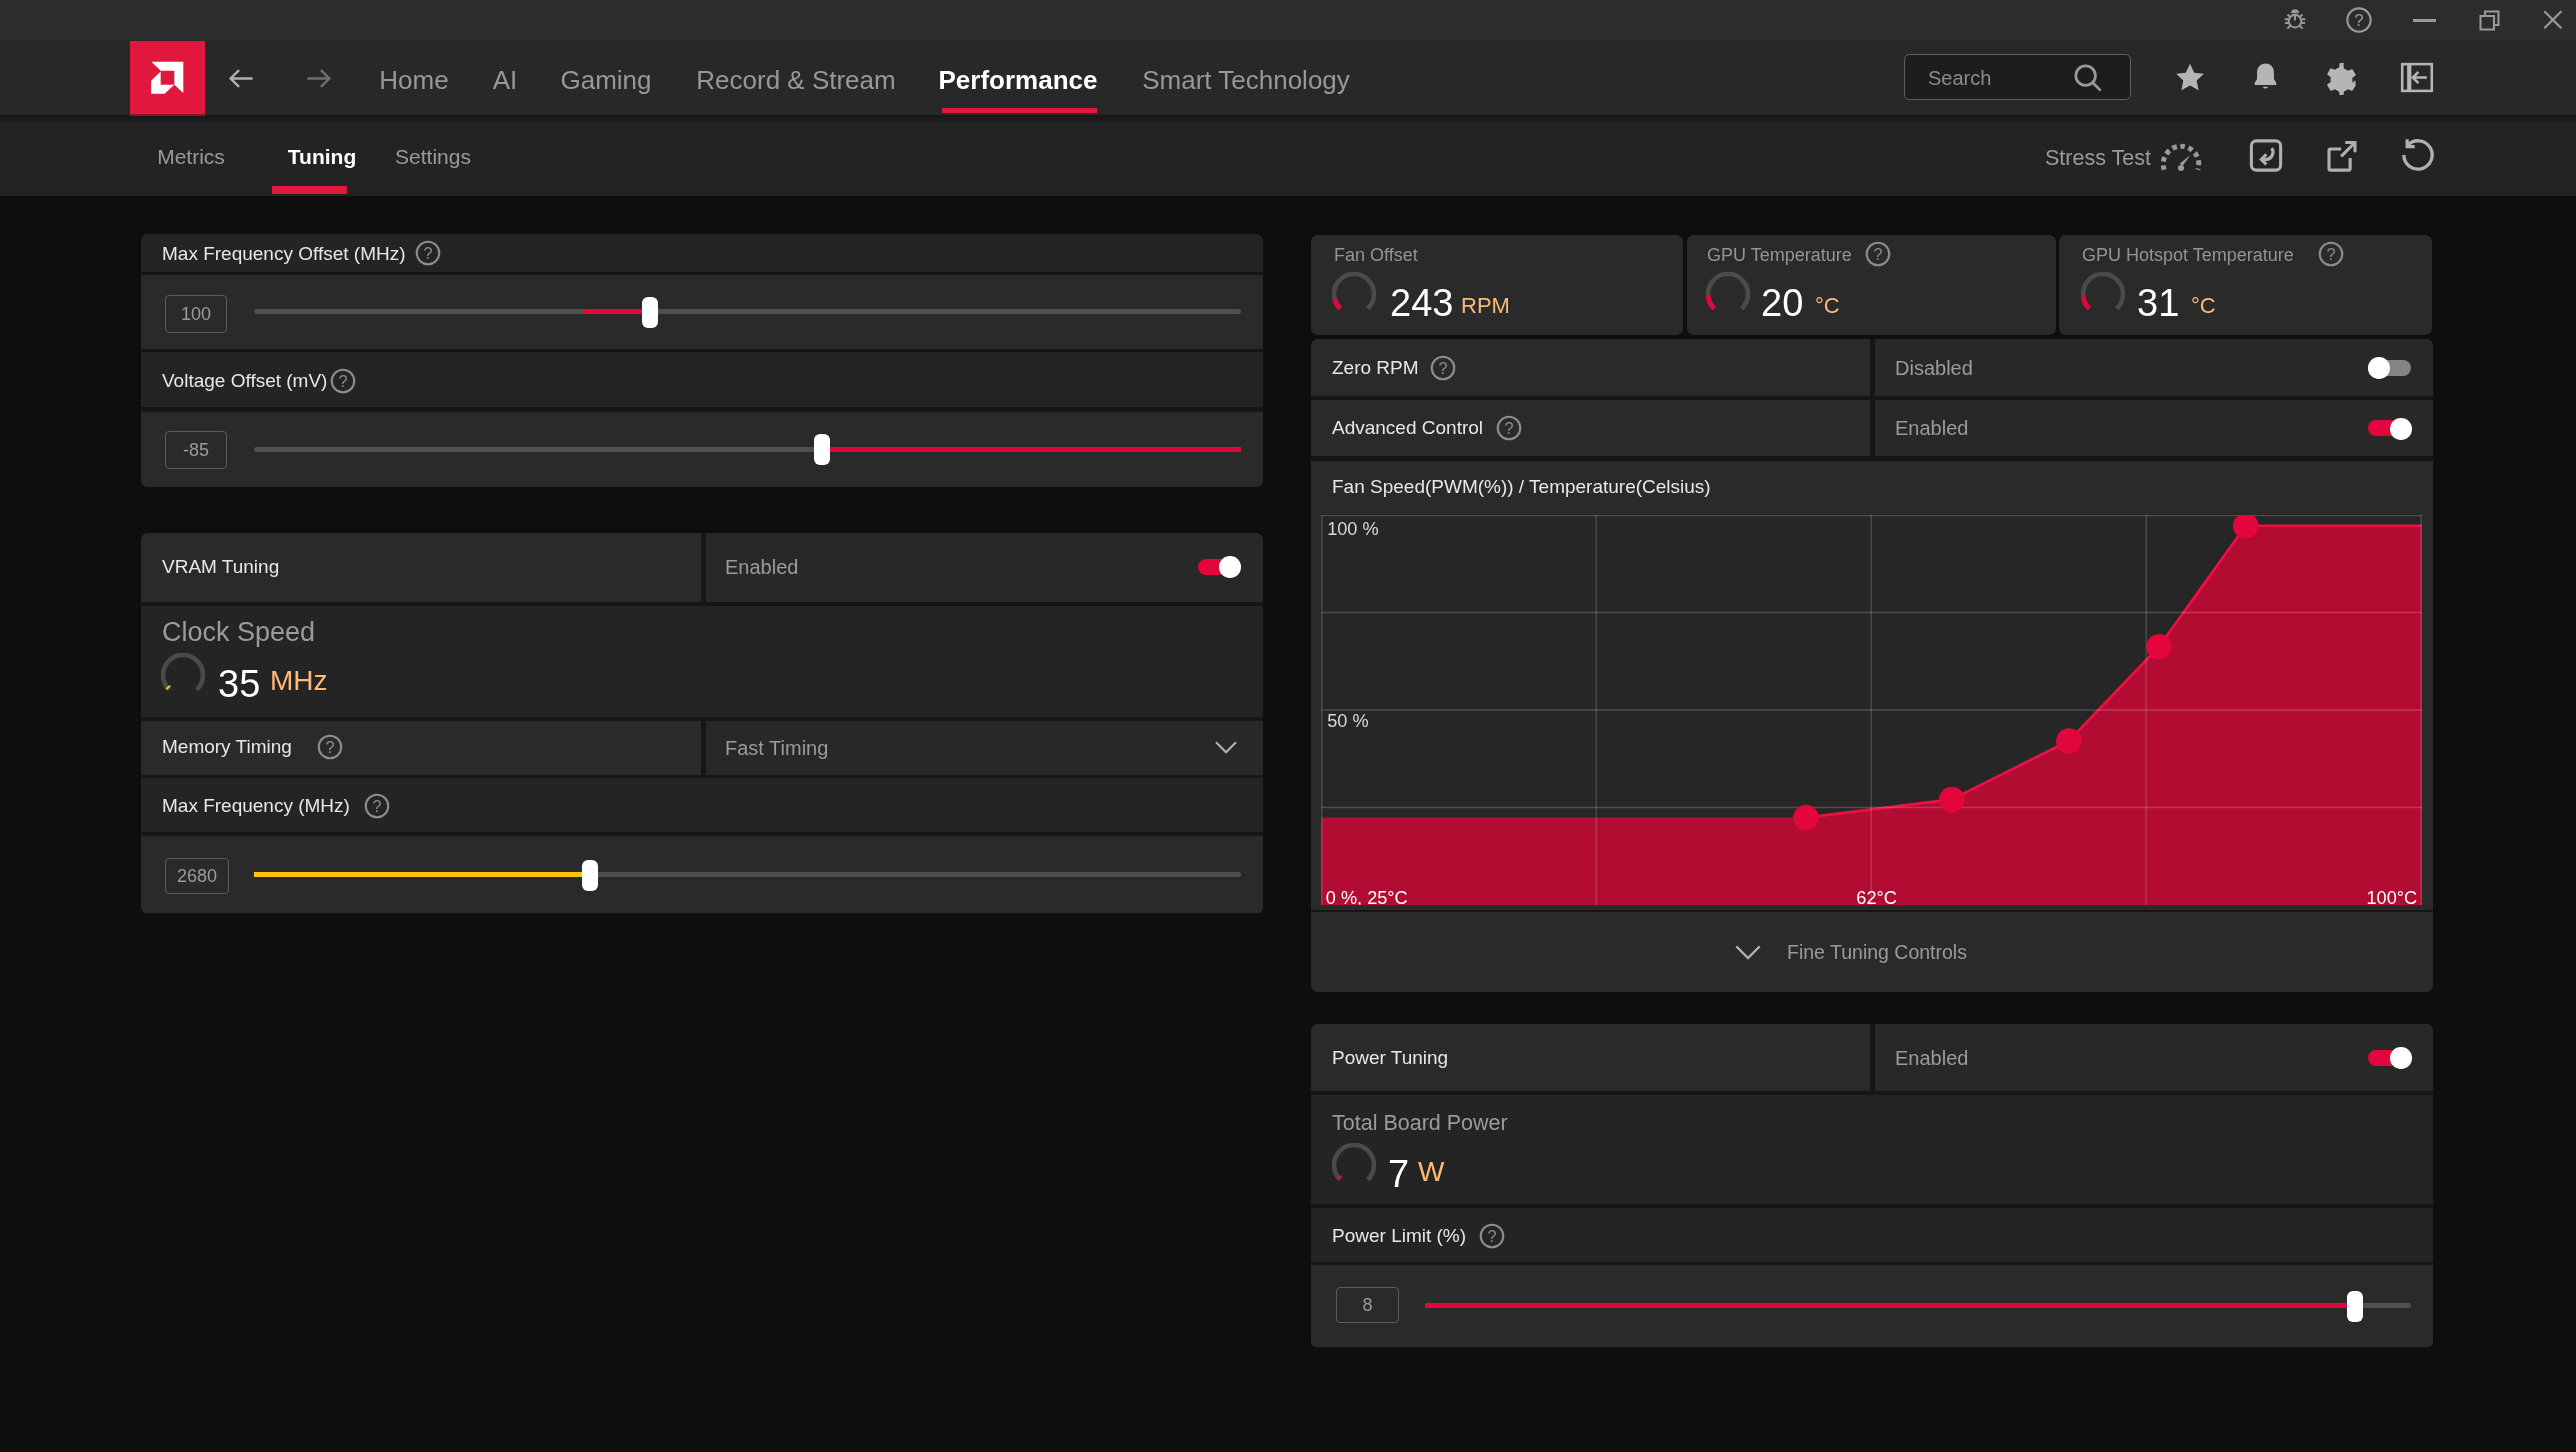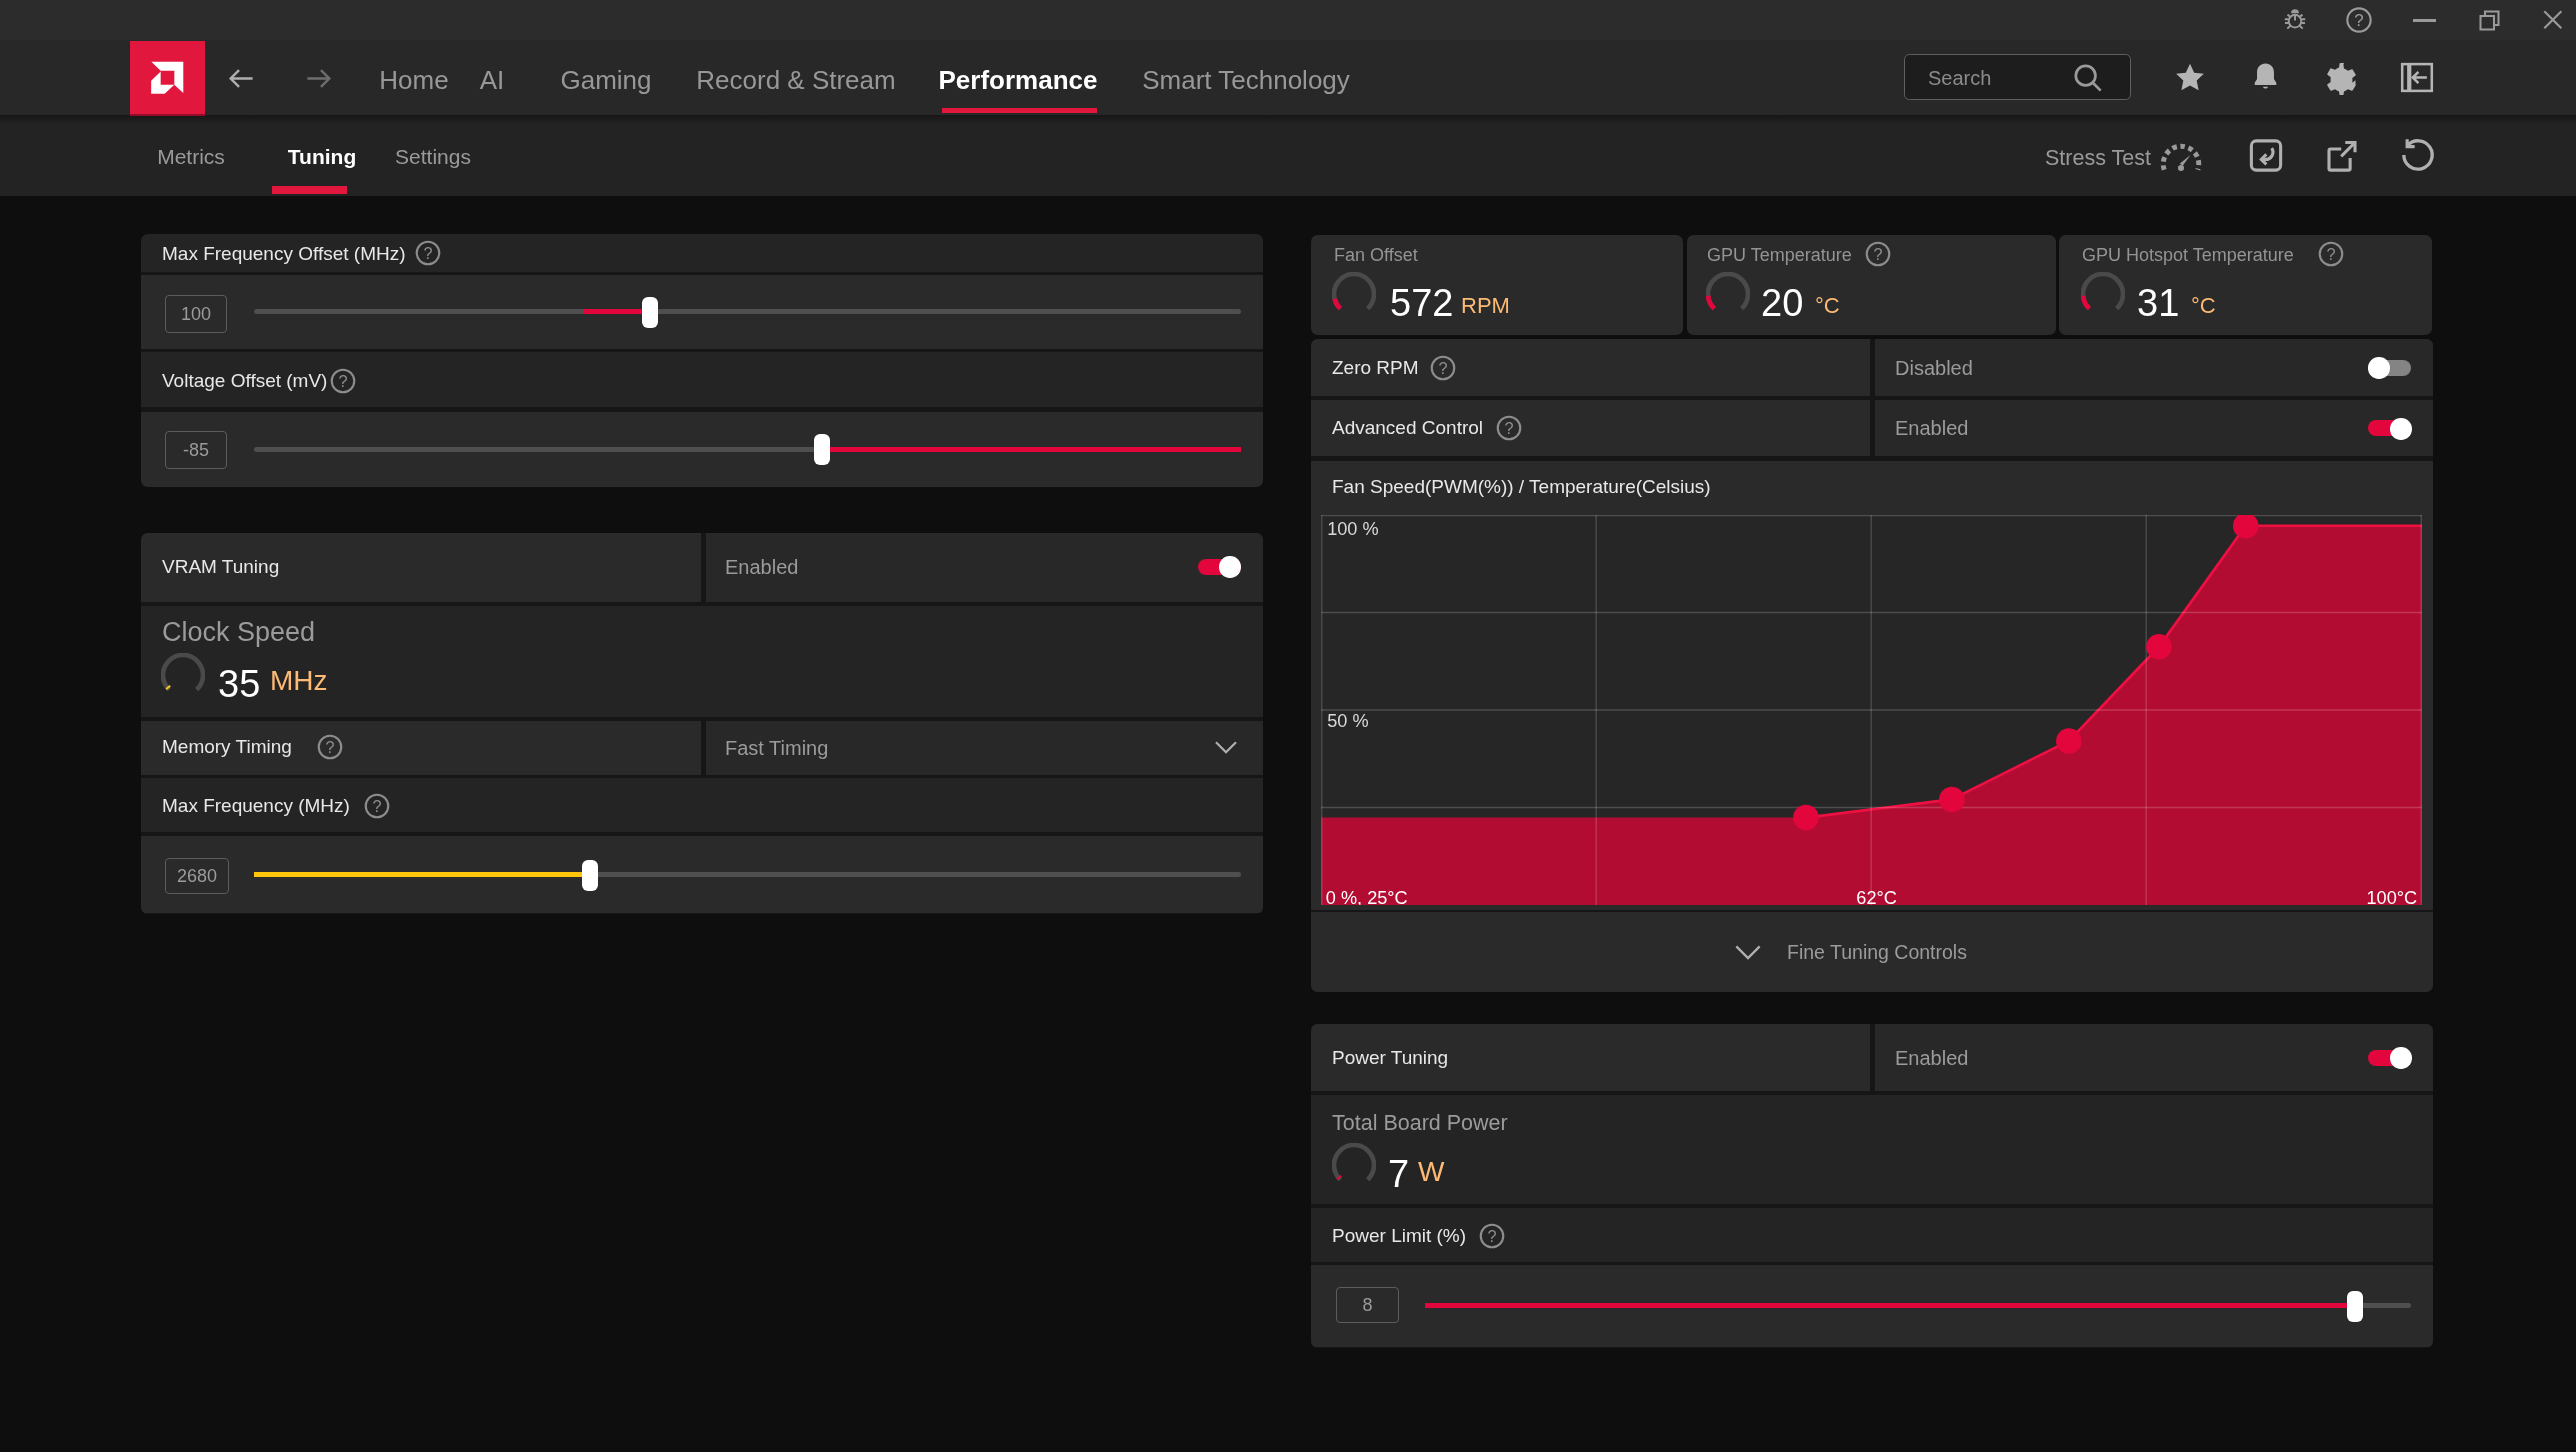--- a/index.html
+++ b/index.html
@@ -66,21 +66,21 @@
  </g>
 </svg>
 </div>
 <svg class="abs" style="left:225px;top:63px" width="32" height="31" viewBox="0 0 24 24" fill="none" stroke="#aeaeae" stroke-width="1.9">
  <path d="M21 12H4M10.5 5.5 4 12l6.5 6.5"></path>
 </svg>
 <svg class="abs" style="left:303px;top:63px" width="32" height="31" viewBox="0 0 24 24" fill="none" stroke="#6e6e6e" stroke-width="1.9">
  <path d="M3 12h17M13.5 5.5 20 12l-6.5 6.5"></path>
 </svg>
 <span class="navitem" style="left:414px">Home</span>
-<span class="navitem" style="left:492px">AI</span>
+<span class="navitem" style="left:505px">AI</span>
 <span class="navitem" style="left:606px">Gaming</span>
 <span class="navitem" style="left:796px">Record &amp; Stream</span>
 <span class="navitem" style="left:1018px;color:#fff;font-weight:bold">Performance</span>
 <span class="navitem" style="left:1246px">Smart Technology</span>
 <div class="abs" style="left:942px;top:108px;width:155px;height:5.4px;background:#e2173d"></div>
 <div class="abs" style="left:1904px;top:54px;width:227px;height:46px;border:1.3px solid #606060;border-radius:5.4px;background:#1d1d1d;box-sizing:border-box"></div>
 <span class="abs" style="left:1928px;top:67px;color:#8b8b8b;font-size:20px">Search</span>
 <svg class="abs" style="left:2069px;top:59px" width="38" height="38" viewBox="0 0 24 24" fill="none" stroke="#9a9a9a" stroke-width="1.7">
  <circle cx="10.5" cy="10.5" r="6.2"></circle>
         <path d="M15.2 15.2 20 20"></path>
@@ -201,21 +201,21 @@
 <div id="right-col">
 
 <div class="panel" style="left:1311px;top:235px;width:372px;height:100px;background:#2a2a2a"></div>
 <div class="panel" style="left:1687px;top:235px;width:369px;height:100px;background:#2a2a2a"></div>
 <div class="panel" style="left:2059px;top:235px;width:373px;height:100px;background:#2a2a2a"></div>
 <span class="glbl" style="left:1334px;top:255px;font-size:18px;color:#949494">Fan Offset</span>
 <svg class="abs" style="left:1332px;top:272px" width="44" height="44" viewBox="0 0 66 66" fill="none">
  <path d="M12.54 54.94 A30 30 0 1 1 53.46 54.94" stroke="#4a4a4a" stroke-width="7"></path>
  <path d="M12.54 54.94 A30 30 0 0 1 3.9 40.3" stroke="#e2063c" stroke-width="7"></path>
 </svg>
-<span class="bignum" style="left:1390px;top:288px;line-height:31px">572</span>
+<span class="bignum" style="left:1390px;top:288px;line-height:31px">243</span>
 <span class="unit" style="left:1461px;top:293px;font-size:22px">RPM</span>
 <span class="glbl" style="left:1707px;top:255px;font-size:18px;color:#949494">GPU Temperature</span>
 <svg class="help" style="left:1878px;top:254px" width="27" height="27" viewBox="0 0 24 24" fill="none">
  <circle cx="12" cy="12" r="10" stroke="#8d8d8d" stroke-width="1.9"></circle>
  <text x="12" y="17" text-anchor="middle" font-size="14.5" fill="#8d8d8d" font-family="Liberation Sans">?</text>
 </svg>
 <svg class="abs" style="left:1706px;top:272px" width="44" height="44" viewBox="0 0 66 66" fill="none">
  <path d="M12.54 54.94 A30 30 0 1 1 53.46 54.94" stroke="#4a4a4a" stroke-width="7"></path>
  <path d="M12.54 54.94 A30 30 0 0 1 3.12 35.62" stroke="#e2063c" stroke-width="7"></path>
 </svg>

